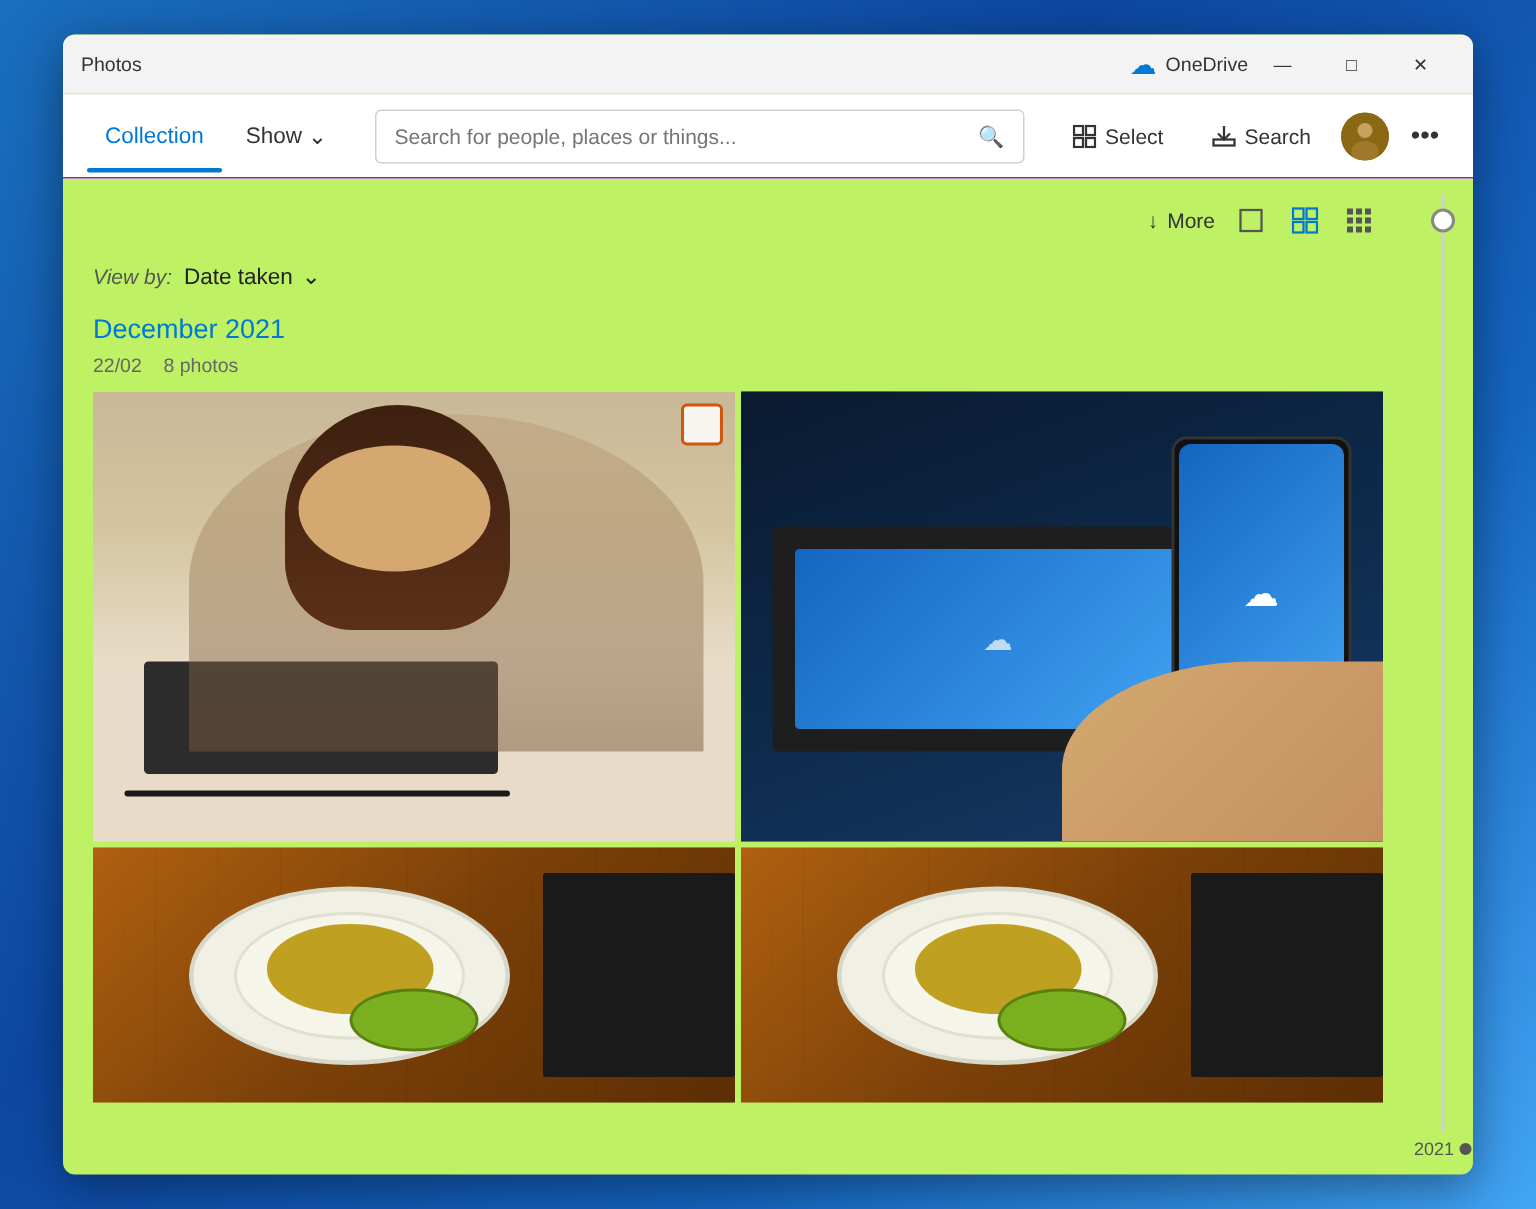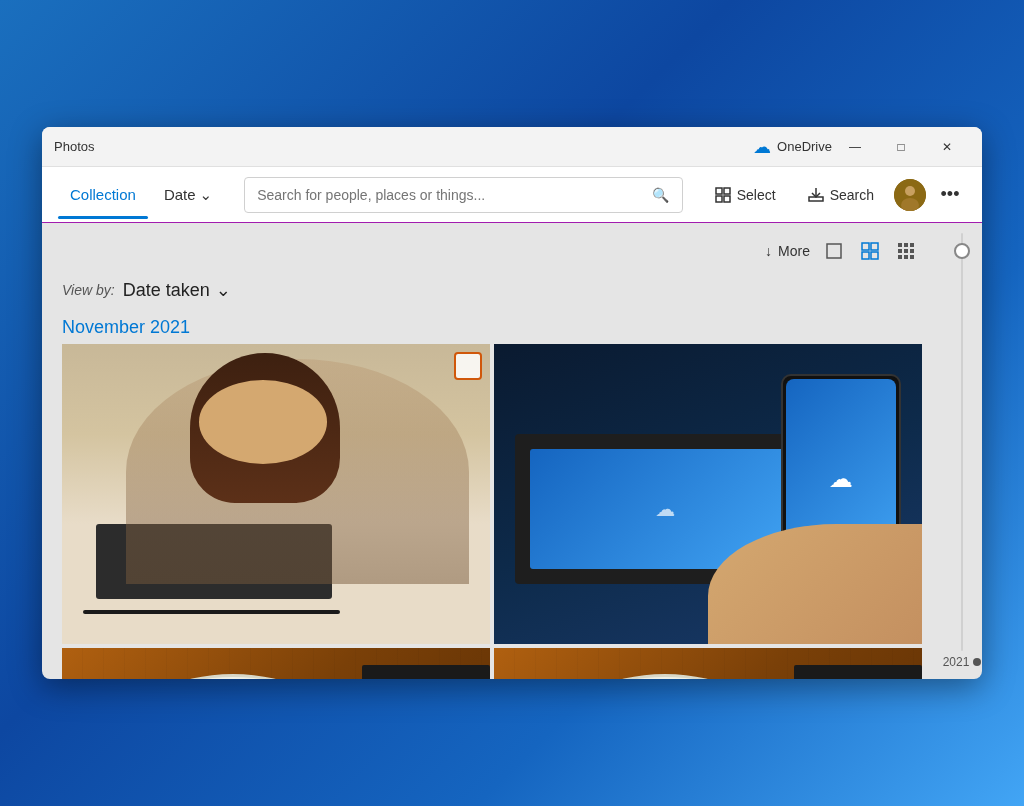--- a/index.html
+++ b/index.html
@@ -7,22 +7,22 @@
       background: linear-gradient(135deg, #1a6fbe 0%, #0d47a1 40%, #1565c0 70%, #42a5f5 100%);
       width: 1024px;
       height: 806px;
       display: flex;
       align-items: center;
       justify-content: center;
       font-family: 'Segoe UI', Arial, sans-serif;
     }
     .window {
       width: 940px;
-      height: 552px;
-      background: #e5e5e5;
+      height: 760px;
+      background: #bef264;
       border-radius: 8px;
       box-shadow: 0 8px 32px rgba(0,0,0,0.4);
       display: flex;
       flex-direction: column;
       overflow: hidden;
     }
     
     .titlebar {
       height: 40px;
       background: #f3f3f3;
@@ -228,21 +228,21 @@
     }
     .view-by-label {
       font-size: 14px;
       color: #555;
       font-style: italic;
     }
     .view-by-dropdown {
       display: flex;
       align-items: flex-end;
       gap: 6px;
-      font-size: 18px;
+      font-size: 15px;
       color: #222;
       cursor: pointer;
       border: none;
       background: none;
     }
 
     
     .month-section { margin-bottom: 16px; }
     .month-title {
       font-size: 18px;
@@ -369,21 +369,21 @@
     <div class="titlebar-controls">
       <button class="titlebar-btn">—</button>
       <button class="titlebar-btn">□</button>
       <button class="titlebar-btn close">✕</button>
     </div>
   </div>
 
   <div class="toolbar">
     <button class="nav-tab active">Collection</button>
     <button class="nav-tab nav-tab-more">
-      <span>Date</span>
+      <span>Show</span>
       <span>⌄</span>
     </button>
 
     <div class="search-bar">
       <input class="search-input" type="text" placeholder="Search for people, places or things..." style="">
       <span>🔍</span>
     </div>
 
     <div class="toolbar-actions">
       <button class="toolbar-action-btn">
@@ -457,21 +457,26 @@
 
       <div class="view-by">
         <span class="view-by-label">View by:</span>
         <button class="view-by-dropdown">
           <span>Date taken</span>
           <span>⌄</span>
         </button>
       </div>
 
       <div class="month-section">
-        <div class="month-title">November 2021</div>
+        <div class="month-title">December 2021</div>
+        <div class="date-info">
+          <span>22/02</span>
+          &nbsp;&nbsp;
+          <span>8 photos</span>
+        </div>
 
         <div class="photo-grid">
 
           <div class="photo-cell photo-1 photo-woman" style="height:300px;">
             <div style="width:100%;height:100%;position:relative;overflow:hidden;">
 
               <div style="position:absolute;top:0;left:0;right:0;bottom:0;background:linear-gradient(180deg, #c8b898 0%, #d4c4a0 30%, #e8dcc8 60%);"></div>
 
               <div style="position:absolute;bottom:15%;left:8%;width:55%;height:25%;background:#2c2c2c;border-radius:3px;"></div>
               <div style="position:absolute;bottom:10%;left:5%;width:60%;height:4px;background:#1a1a1a;border-radius:2px;"></div>

